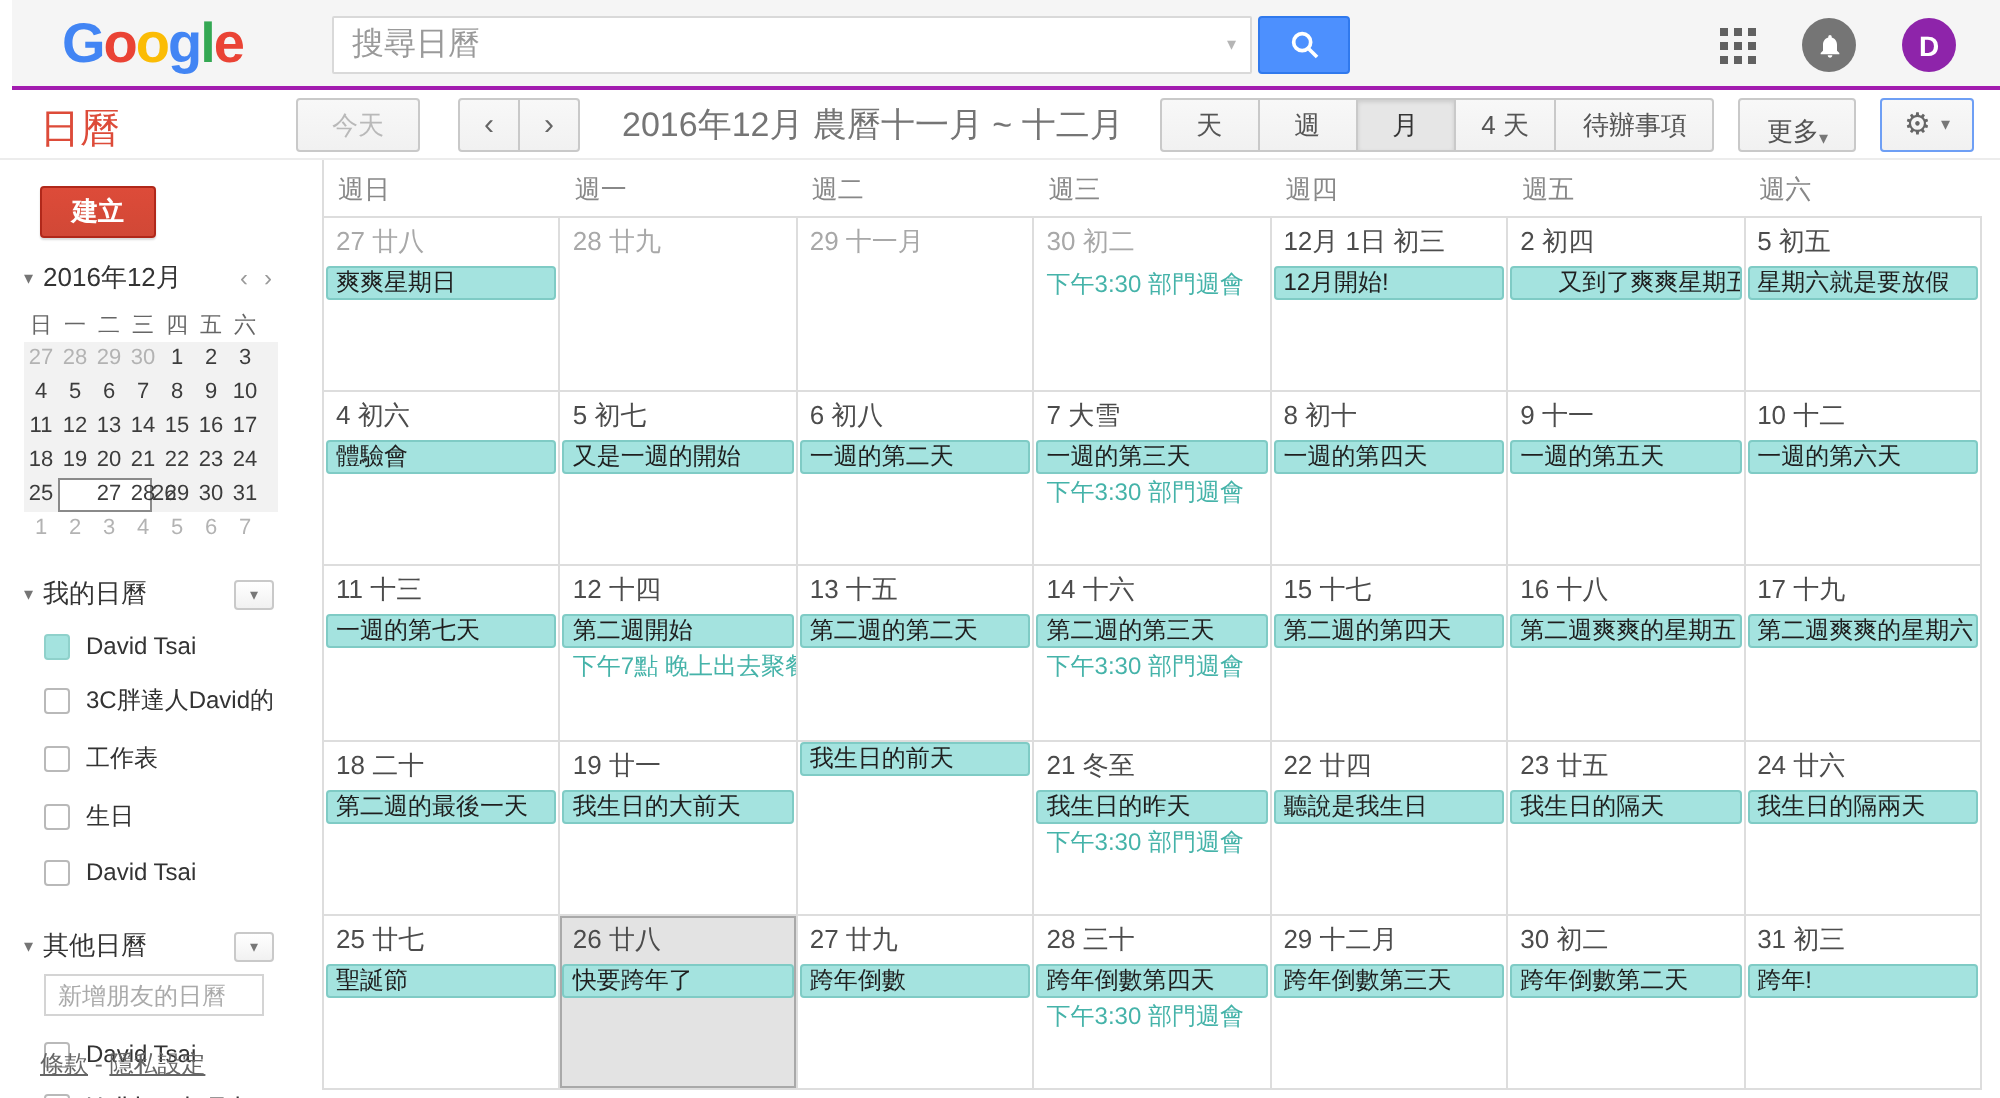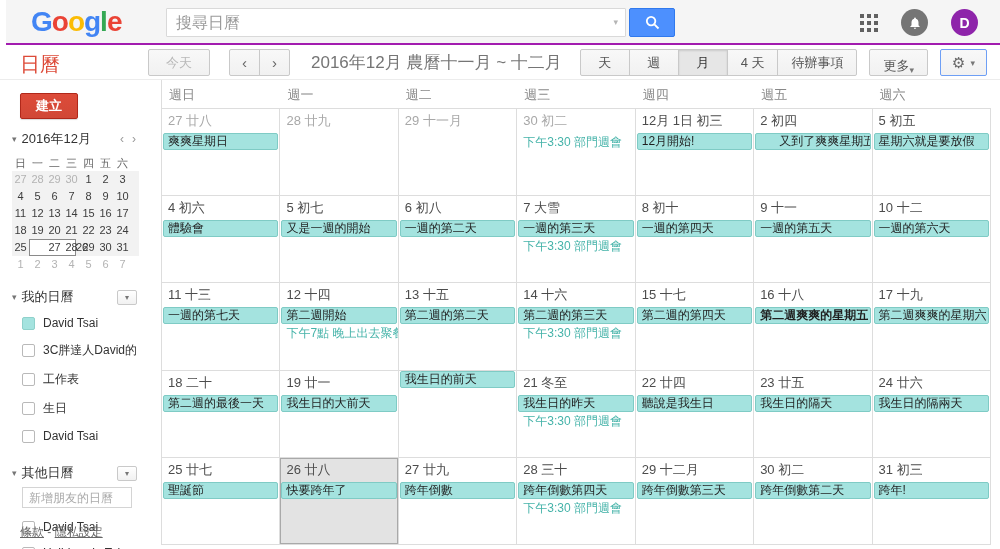--- a/index.html
+++ b/index.html
@@ -402,21 +402,21 @@
             <div class="dlabel">14 十六</div>
             <div class="chip" style="background: rgb(164, 227, 223); border-color: rgb(127, 203, 197);">第二週的第三天</div>
             <div class="timed" style="color: rgb(69, 179, 169);"><span>下午3:30</span> <span>部門週會</span></div>
           </div>
           <div class="gcell">
             <div class="dlabel">15 十七</div>
             <div class="chip" style="background: rgb(164, 227, 223); border-color: rgb(127, 203, 197);">第二週的第四天</div>
           </div>
           <div class="gcell">
             <div class="dlabel">16 十八</div>
-            <div class="chip" style="background: rgb(164, 227, 223); border-color: rgb(127, 203, 197); font-weight: bold;">第二週爽爽的星期五</div>
+            <div class="chip" style="background: rgb(164, 227, 223); border-color: rgb(127, 203, 197);">第二週爽爽的星期五</div>
           </div>
           <div class="gcell">
             <div class="dlabel">17 十九</div>
             <div class="chip" style="background: rgb(164, 227, 223); border-color: rgb(127, 203, 197);">第二週爽爽的星期六</div>
           </div>
         </div>
         <div class="grow">
           <div class="gcell">
             <div class="dlabel">18 二十</div>
             <div class="chip" style="background: rgb(164, 227, 223); border-color: rgb(127, 203, 197);">第二週的最後一天</div>

